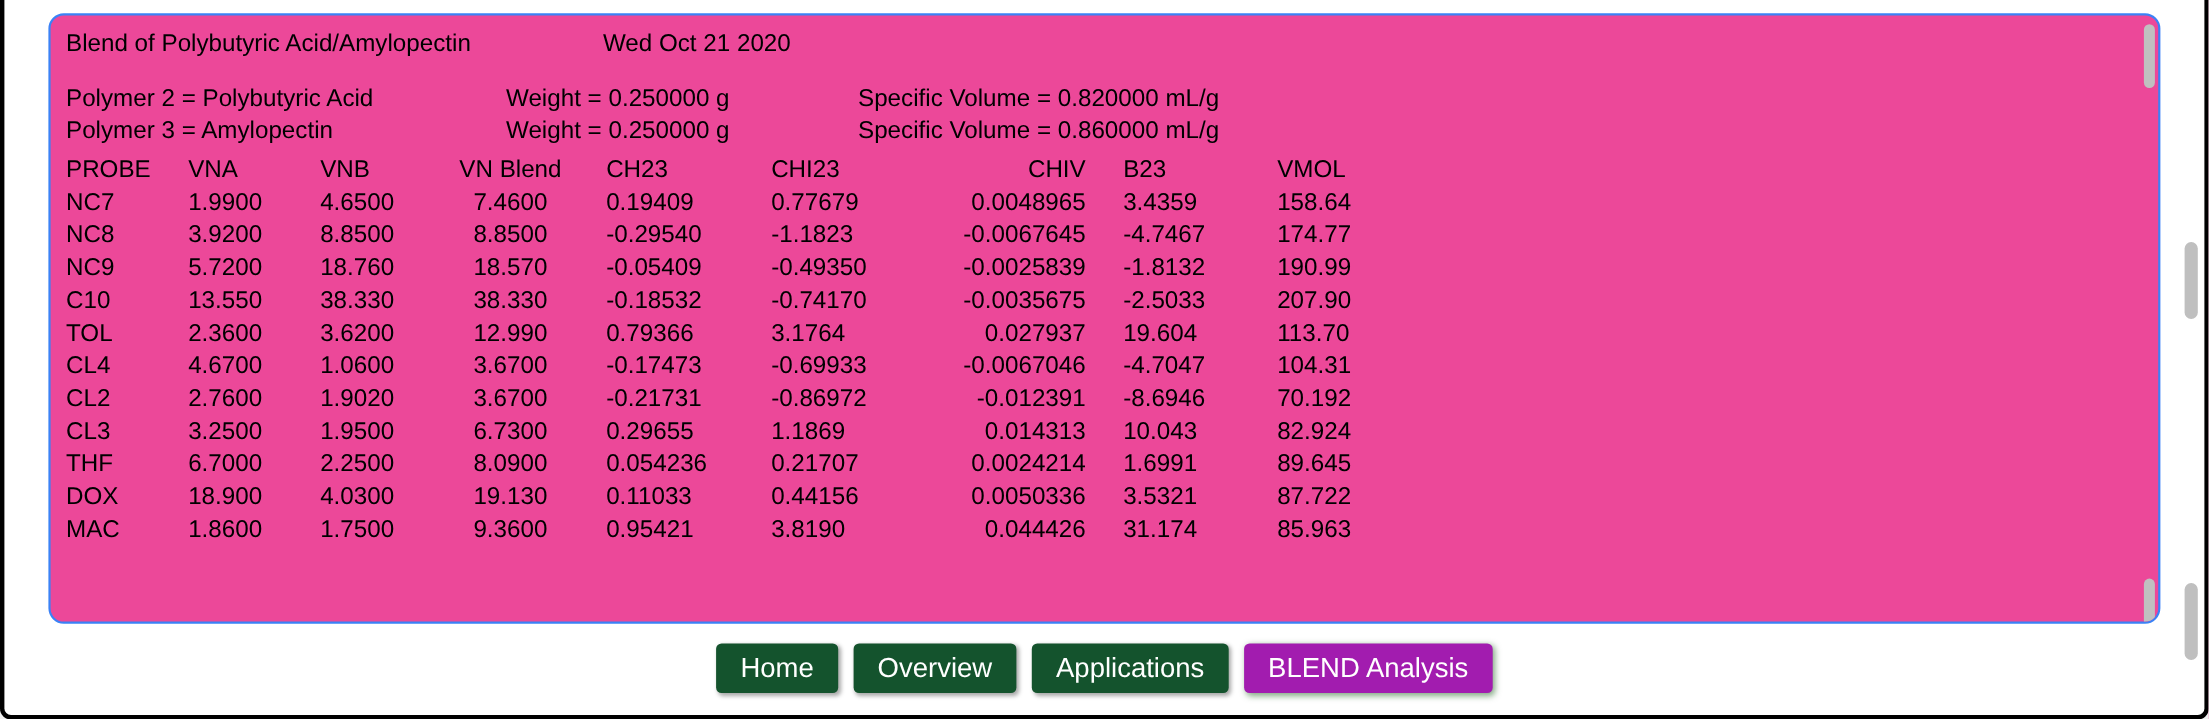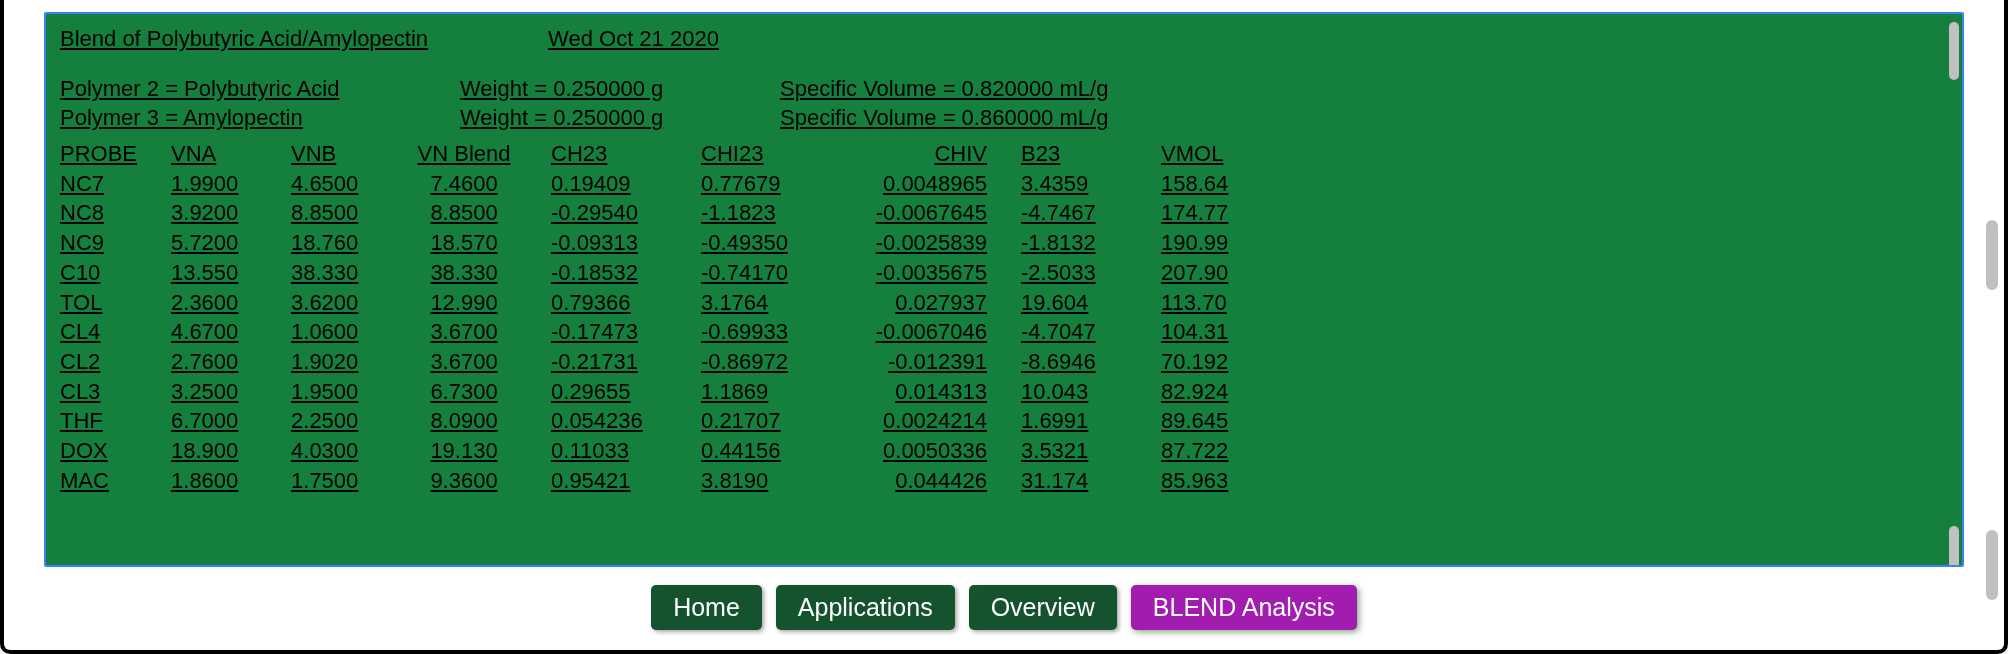--- a/index.html
+++ b/index.html
@@ -19,30 +19,29 @@
       border-bottom-left-radius: 10px;
       border-bottom-right-radius: 10px;
       display: flex;
       flex-direction: column;
       padding: 12px 40px 20px 40px;
       position: relative;
     }
     .data-box {
       flex: 1;
       border: 2px solid #3b82f6;
-      border-radius: 2px;
+      border-radius: 14px;
       padding: 10px 14px;
       font-size: 22px;
       line-height: 1.35;
       color: #000;
       overflow: hidden;
       position: relative;
       resize: both;
-      background: #15803d;
-      text-decoration: underline;
+      background: #ec4899;
     }
     .data-box::-webkit-resizer { background: transparent; }
     .header-row1 { display: flex; gap: 120px; margin-bottom: 20px;}
     .header-block2 { margin-bottom: 16px;}
     .polymer-lines { display:flex; flex-direction:column; margin-bottom:6px;}
     .polymer-line { display:flex; }
     .pl-col1 { width: 400px; }
     .pl-col2 { width: 320px; }
     .pl-col3 { width: 450px; }
     .table { display: table; font-variant-numeric: tabular-nums; }
@@ -149,21 +148,21 @@
           <span class="cell c5">-1.1823</span>
           <span class="cell c6">-0.0067645</span>
           <span class="cell c7">-4.7467</span>
           <span class="cell c8">174.77</span>
         </div>
         <div class="row">
           <span class="cell c0">NC9</span>
           <span class="cell c1">5.7200</span>
           <span class="cell c2">18.760</span>
           <span class="cell c3">18.570</span>
-          <span class="cell c4">-0.09313</span>
+          <span class="cell c4">-0.05409</span>
           <span class="cell c5">-0.49350</span>
           <span class="cell c6">-0.0025839</span>
           <span class="cell c7">-1.8132</span>
           <span class="cell c8">190.99</span>
         </div>
         <div class="row">
           <span class="cell c0">C10</span>
           <span class="cell c1">13.550</span>
           <span class="cell c2">38.330</span>
           <span class="cell c3">38.330</span>
@@ -251,20 +250,20 @@
           <span class="cell c8">85.963</span>
         </div>
       </div>
 
     <div class="scroll-thumb" style="top:8px;height:58px"></div>
     <div class="scroll-thumb" style="top:512px;height:58px"></div>
   </div>
 
   <div class="nav">
     <button>Home</button>
+    <button>Overview</button>
     <button>Applications</button>
-    <button>Overview</button>
     <button class="active">BLEND Analysis</button>
   </div>
 
   <div class="outer-scroll-thumb" style="top:220px;height:70px"></div>
   <div class="outer-scroll-thumb" style="top:530px;height:70px"></div>
 </div>
 
 </body></html>

